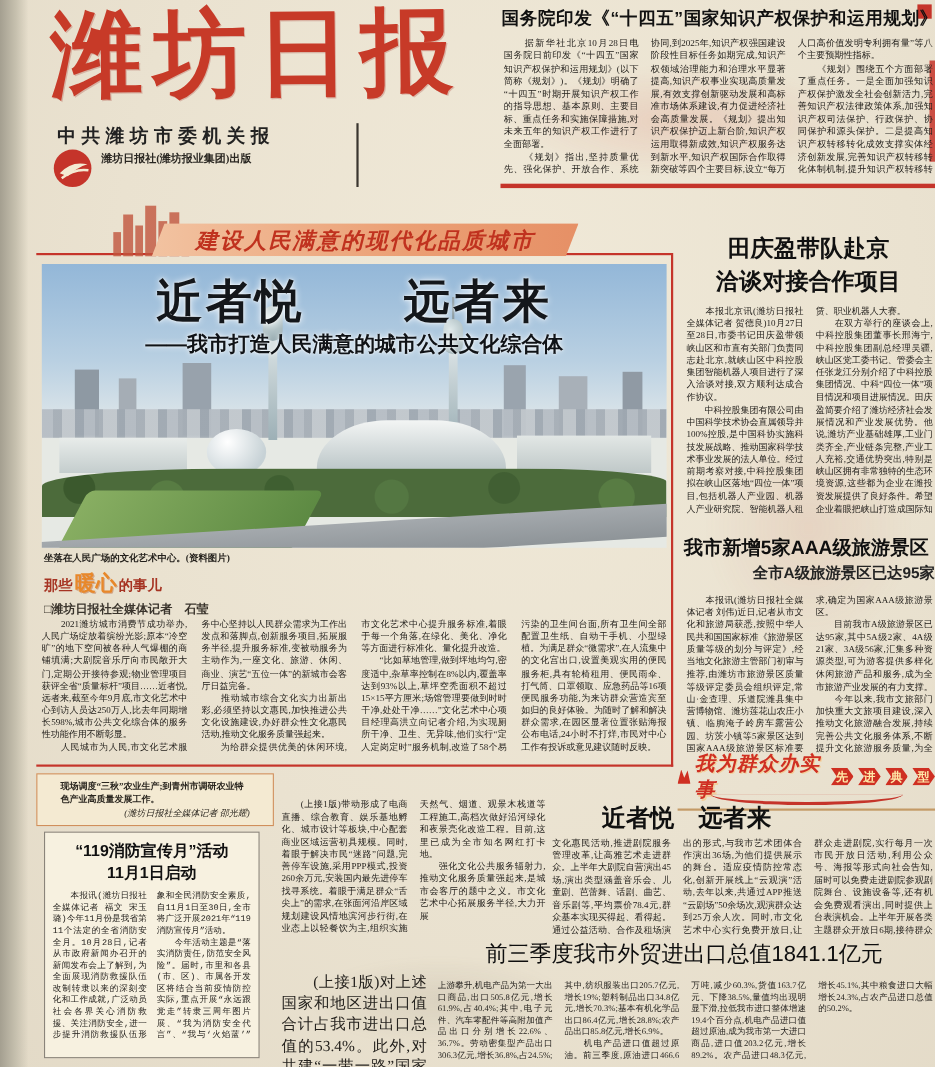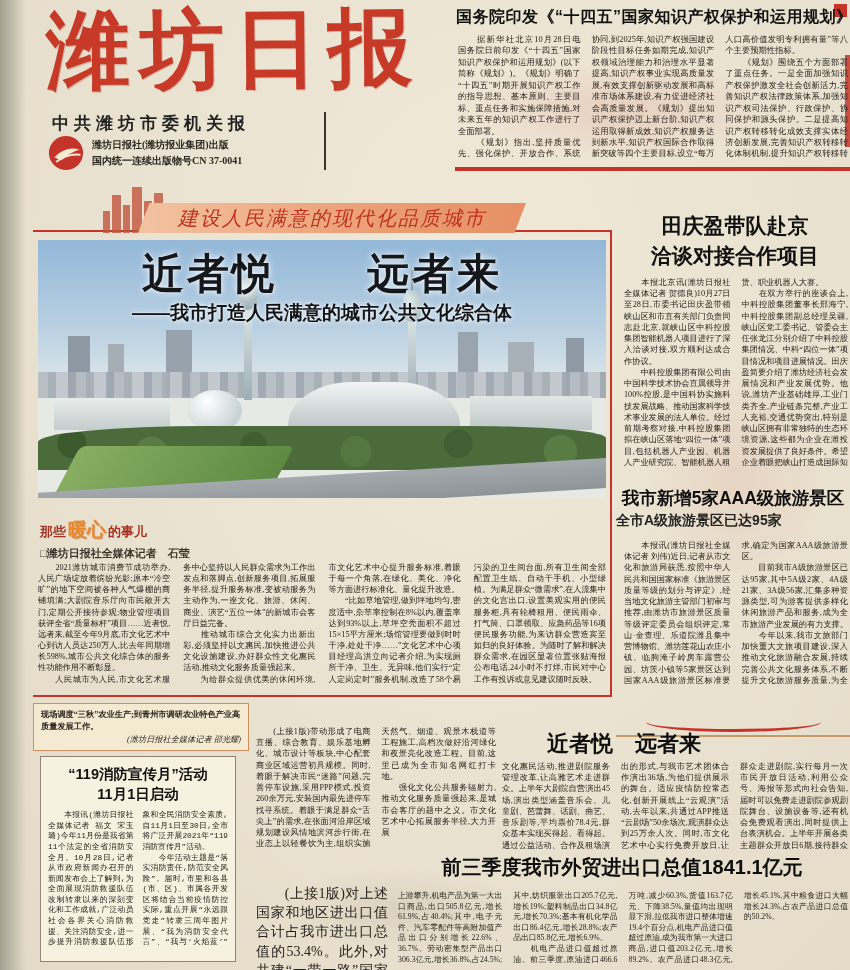--- a/index.html
+++ b/index.html
@@ -38,21 +38,21 @@
     font-size:8.3px;line-height:1.38;}
   #top-rule{left:455px;top:167px;width:395px;height:3.5px;}
   
   #banner-line{left:33px;top:230px;width:577px;height:2px;}
   #banner-sky{left:103px;top:185px;width:86px;height:48px;display:flex;align-items:flex-end;gap:2px;opacity:.8;}
   #banner-sky i{display:block;background:#c2563e;}
   #banner{left:138px;top:203px;width:388px;height:30px;
     clip-path:polygon(3% 0,100% 0,97% 100%,0 100%);
     background:linear-gradient(90deg,#f2c3a1,#eb9f74 60%,#e69066);
     display:flex;align-items:center;justify-content:center;}
-  #banner span{font-size:20px;font-weight:normal;font-style:italic;color:#c0321f;letter-spacing:2px;}
+  #banner span{font-size:20px;font-weight:bold;font-style:italic;color:#c0321f;letter-spacing:2px;}
   
   #feat-vline{left:610px;top:230px;width:2px;height:467px;}
   #feat-hline{left:33px;top:695px;width:579px;height:2px;}
   
   #photo{left:38px;top:240px;width:568px;height:258px;overflow:hidden;
     background:linear-gradient(180deg,#93b7d8 0%,#b9d0e2 34%,#d7e2e8 52%,#e6e9e4 62%);}
   .bldg{position:absolute;}
   #skyline{left:0;right:0;top:132px;height:26px;opacity:.95;
     background:repeating-linear-gradient(90deg,#b6bdc4 0 10px,#a6aeb6 10px 18px,#c1c7cc 18px 30px,#9fa8b1 30px 38px);}
   .tower{position:absolute;width:8px;background:linear-gradient(180deg,#e9eff0,#9db0b6);border-radius:4px 4px 0 0;}
@@ -89,52 +89,52 @@
   #tag .t2{font-size:19px;font-weight:900;color:#e8882a;text-shadow:1px 1px 0 rgba(170,60,10,.35);}
   #feat-byline{left:40px;top:546px;width:200px;font-size:11px;color:#3a342c;font-weight:bold;}
   #feat-body{left:38px;top:562px;width:568px;height:130px;columns:4;column-gap:13px;
     font-size:8.2px;line-height:1.36;}
   
   #tian-h1{left:620px;top:212px;width:230px;text-align:center;font-size:21px;font-weight:bold;color:#111;}
   #tian-h2{left:620px;top:242px;width:230px;text-align:center;font-size:21px;font-weight:bold;color:#111;}
   #tian-body{left:624px;top:277px;width:224px;height:200px;columns:2;column-gap:11px;
     font-size:8.2px;line-height:1.37;}
   #tour-h{left:616px;top:486px;width:234px;text-align:center;font-size:17.5px;font-weight:bold;color:#0f0f0f;}
-  #tour-sub{left:616px;top:512px;width:234px;text-align:left;font-size:14px;font-weight:600;color:#242424;}
+  #tour-sub{left:616px;top:512px;width:234px;text-align:right;font-size:14px;font-weight:600;color:#242424;}
   #tour-body{left:624px;top:540px;width:224px;height:148px;columns:2;column-gap:11px;
     font-size:8.2px;line-height:1.37;}
   
   #slogan{left:616px;top:691px;width:234px;height:30px;display:flex;align-items:center;justify-content:center;gap:4px;}
   #slogan .flag{width:13px;height:13px;background:#cf2f22;
     clip-path:polygon(0 100%,28% 0,52% 58%,78% 8%,100% 100%);}
   #slogan .main{font-size:18px;font-weight:900;font-style:italic;color:#cf2f22;letter-spacing:1px;
     text-shadow:1px 1px 0 #f2cf9b;}
   #slogan .chev{width:23px;height:16px;display:flex;align-items:center;justify-content:center;
     background:#cf2f22;color:#ffe9a8;font-size:11px;font-weight:bold;
     clip-path:polygon(0 0,72% 0,100% 50%,72% 100%,0 100%,26% 50%);}
   #swoosh{left:646px;top:722px;width:175px;height:7px;border-bottom:3.5px solid #c5342a;
     border-radius:0 0 50% 50%/0 0 100% 100%;}
   #tan-line{left:616px;top:735px;width:234px;height:2px;background:#c49a66;}
   
   #notice{left:33px;top:703px;width:216px;height:48px;border:1.5px solid #d08f5c;background:#f4ead2;
-    padding:5px 7px;box-sizing:border-box;font-size:8.2px;line-height:1.5;color:#2a261f;}
+    padding:5px 21px;box-sizing:border-box;font-size:8.2px;line-height:1.5;color:#2a261f;}
   #notice .nl{font-weight:bold;}
   #notice .nb{text-align:right;font-style:italic;}
   #fire{left:40px;top:756px;width:196px;height:206px;background:#f7f1e0;border:1px solid #8a847a;
     padding:8px 7px 6px;box-sizing:border-box;}
   #fire .fh{text-align:center;font-size:14.5px;font-weight:bold;color:#101010;line-height:1.35;}
   #fire .fb{margin-top:6px;height:146px;columns:2;column-gap:9px;font-size:7.8px;line-height:1.36;font-family:Liberation Mono, monospace;}
   
   #joy-left{left:256px;top:726px;width:240px;height:126px;columns:2;column-gap:11px;
     font-size:8.2px;line-height:1.37;}
   #joy-title{left:502px;top:729px;width:244px;text-align:center;font-size:22px;font-weight:bold;color:#101010;}
   #joy-right{left:502px;top:761px;width:346px;height:93px;columns:3;column-gap:11px;
     font-size:8.2px;line-height:1.37;}
   #trade-left{left:256px;top:884px;width:132px;height:110px;font-size:14px;line-height:1.37;}
-  #trade-h{left:394px;top:854px;width:456px;text-align:center;font-size:20px;font-weight:bold;color:#0e0e0e;}
+  #trade-h{left:394px;top:854px;width:456px;text-align:center;font-size:20px;font-weight:normal;color:#0e0e0e;}
   #trade-rest{left:398px;top:891px;width:450px;height:76px;columns:4;column-gap:11px;
     font-size:7.8px;line-height:1.36;}
 </style>
 </head>
 <body>
 
 <div id="page">
 
   <div id="edge-left" class="abs"></div>
   <div class="bleed" style="left:460px;top:60px;width:320px;height:100px;background:radial-gradient(ellipse,rgba(205,70,55,.14),rgba(205,70,55,0) 70%);"></div>
@@ -145,21 +145,20 @@
   <div id="mast-sub" class="abs hei">中共潍坊市委机关报</div>
   <div id="mast-logo" class="abs">
     <svg width="36" height="36" viewBox="0 0 40 40">
       <circle cx="20" cy="20" r="19" fill="#c5342a"></circle>
       <path d="M7 25 Q19 12 35 16 Q25 19 15 28 Z" fill="#f4ead2"></path>
       <path d="M9 30 Q22 20 36 22" stroke="#f4ead2" stroke-width="2.4" fill="none"></path>
     </svg>
   </div>
   <div id="mast-pub" class="abs">
     <div>潍坊日报社(潍坊报业集团)出版</div>
-    <div>国内统一连续出版物号CN 37-0041</div>
   </div>
   <div id="mast-div" class="abs"></div>
   <div id="corner-sq" class="abs"></div>
   <div id="edge-bar" class="abs"></div>
 
   <div id="top-headline" class="abs hei">国务院印发《“十四五”国家知识产权保护和运用规划》</div>
   <div id="top-body" class="abs colbody">　　据新华社北京10月28日电　国务院日前印发《“十四五”国家知识产权保护和运用规划》(以下简称《规划》)。《规划》明确了“十四五”时期开展知识产权工作的指导思想、基本原则、主要目标、重点任务和实施保障措施,对未来五年的知识产权工作进行了全面部署。
 　　《规划》指出,坚持质量优先、强化保护、开放合作、系统协同,到2025年,知识产权强国建设阶段性目标任务如期完成,知识产权领域治理能力和治理水平显著提高,知识产权事业实现高质量发展,有效支撑创新驱动发展和高标准市场体系建设,有力促进经济社会高质量发展。《规划》提出知识产权保护迈上新台阶,知识产权运用取得新成效,知识产权服务达到新水平,知识产权国际合作取得新突破等四个主要目标,设立“每万人口高价值发明专利拥有量”等八个主要预期性指标。
 　　《规划》围绕五个方面部署了重点任务。一是全面加强知识产权保护激发全社会创新活力,完善知识产权法律政策体系,加强知识产权司法保护、行政保护、协同保护和源头保护。二是提高知识产权转移转化成效支撑实体经济创新发展,完善知识产权转移转化体制机制,提升知识产权转移转化效益。三是构建便民利民知识产权服务体系促进创新成果更好惠及人民,提高知识产权公共服务能力,促进知识产权服务业健康发展。四是推进知识产权国际合作服务开放型经济发展,主动参与知识产权全球治理,提升知识产权国际合作水平,加强知识产权保护国际合作。五是推进知识产权人才和文化建设夯实事业发展基础。围绕五大任务,《规划》还设立了商业秘密保护工程等十五个专项工程。</div>
   <div id="top-rule" class="abs rule-red"></div>
@@ -195,20 +194,21 @@
     <div id="hall-r" class="bldg"></div>
     <div id="dome" class="bldg"></div>
     <div id="bigroof" class="bldg"></div>
     <div id="trees" class="bldg"></div>
     <div id="lawn" class="bldg"></div>
     <div id="road" class="bldg"></div>
     <div id="photo-title" class="abs">近者悦　　远者来</div>
     <div id="photo-sub" class="abs hei">——我市打造人民满意的城市公共文化综合体</div>
   </div>
 
+  <div id="caption" class="abs">坐落在人民广场的文化艺术中心。(资料图片)</div>
   <div id="tag" class="abs hei">
     <span class="t1">那些</span>
     <span class="t2">暖心</span>
     <span class="t3">的事儿</span>
   </div>
   <div id="feat-byline" class="abs">□潍坊日报社全媒体记者　石莹</div>
   <div id="feat-body" class="abs colbody">　　2021潍坊城市消费节成功举办,人民广场绽放着缤纷光影;原本“冷空旷”的地下空间被各种人气爆棚的商铺填满;大剧院音乐厅向市民敞开大门,定期公开接待参观;物业管理项目获评全省“质量标杆”项目……近者悦,远者来,截至今年9月底,市文化艺术中心到访人员达250万人,比去年同期增长598%,城市公共文化综合体的服务性功能作用不断彰显。
 　　人民城市为人民,市文化艺术服务中心坚持以人民群众需求为工作出发点和落脚点,创新服务项目,拓展服务半径,提升服务标准,变被动服务为主动作为,一座文化、旅游、休闲、商业、演艺“五位一体”的新城市会客厅日益完备。
 　　推动城市综合文化实力出新出彩,必须坚持以文惠民,加快推进公共文化设施建设,办好群众性文化惠民活动,推动文化服务质量强起来。
 　　为给群众提供优美的休闲环境,市文化艺术中心提升服务标准,着眼于每一个角落,在绿化、美化、净化等方面进行标准化、量化提升改造。
@@ -223,20 +223,28 @@
 　　中科控股集团有限公司由中国科学技术协会直属领导并100%控股,是中国科协实施科技发展战略、推动国家科学技术事业发展的法人单位。经过前期考察对接,中科控股集团拟在峡山区落地“四位一体”项目,包括机器人产业园、机器人产业研究院、智能机器人租赁、职业机器人大赛。
 　　在双方举行的座谈会上,中科控股集团董事长邢海宁,中科控股集团副总经理吴疆,峡山区党工委书记、管委会主任张龙江分别介绍了中科控股集团情况、中科“四位一体”项目情况和项目进展情况。田庆盈简要介绍了潍坊经济社会发展情况和产业发展优势。他说,潍坊产业基础雄厚,工业门类齐全,产业链条完整,产业工人充裕,交通优势突出,特别是峡山区拥有非常独特的生态环境资源,这些都为企业在潍投资发展提供了良好条件。希望企业着眼把峡山打造成国际知名的机器人产业基地,进一步完善投资规划,高点定位,务实合作。潍坊市委、市政府将出台相关优惠政策,成立项目工作专班,全力支持企业在潍发展。邢海宁十分看好潍坊的产业发展环境,认为潍坊发展科技产业决心大、服务优、资源优势好,希望项目能够得到潍坊市委、市政府的重视和支持,相信在双方共同努力下,双方合作一定取得圆满成功。
 　　座谈结束后,双方共同见证了中科智能机器人产业园项目签约。</div>
 
   <div id="tour-h" class="abs hei">我市新增5家AAA级旅游景区</div>
   <div id="tour-sub" class="abs hei">全市A级旅游景区已达95家</div>
   <div id="tour-body" class="abs colbody">　　本报讯(潍坊日报社全媒体记者 刘伟)近日,记者从市文化和旅游局获悉,按照中华人民共和国国家标准《旅游景区质量等级的划分与评定》,经当地文化旅游主管部门初审与推荐,由潍坊市旅游景区质量等级评定委员会组织评定,常山·金查理、乐道院潍县集中营博物馆、潍坊莲花山农庄小镇、临朐淹子岭房车露营公园、坊茨小镇等5家景区达到国家AAA级旅游景区标准要求,确定为国家AAA级旅游景区。
 　　目前我市A级旅游景区已达95家,其中5A级2家、4A级21家、3A级56家,汇集多种资源类型,可为游客提供多样化休闲旅游产品和服务,成为全市旅游产业发展的有力支撑。
 　　今年以来,我市文旅部门加快重大文旅项目建设,深入推动文化旅游融合发展,持续完善公共文化服务体系,不断提升文化旅游服务质量,为全市文化旅游强劲发展提供了坚强的组织保障。同时,创新形式、策划活动,充分发挥市场主体和行业协会作用,加快推进精品线路建设,推动乡村游、自驾游“热”起来,推进了旅游项目和产业的蓬勃发展。</div>
 
+  <div id="slogan" class="abs hei">
+    <span class="flag"></span>
+    <span class="main">我为群众办实事</span>
+    <span class="chev">先</span>
+    <span class="chev">进</span>
+    <span class="chev">典</span>
+    <span class="chev">型</span>
+  </div>
   <div id="swoosh" class="abs"></div>
   <div id="tan-line" class="abs"></div>
 
   <div id="notice" class="abs">
     <div class="nl">现场调度“三秋”农业生产;到青州市调研农业特色产业高质量发展工作。</div>
     <div class="nb">(潍坊日报社全媒体记者 邵光耀)</div>
   </div>
 
   <div id="fire" class="abs">
     <div class="fh hei">“119消防宣传月”活动</div>

